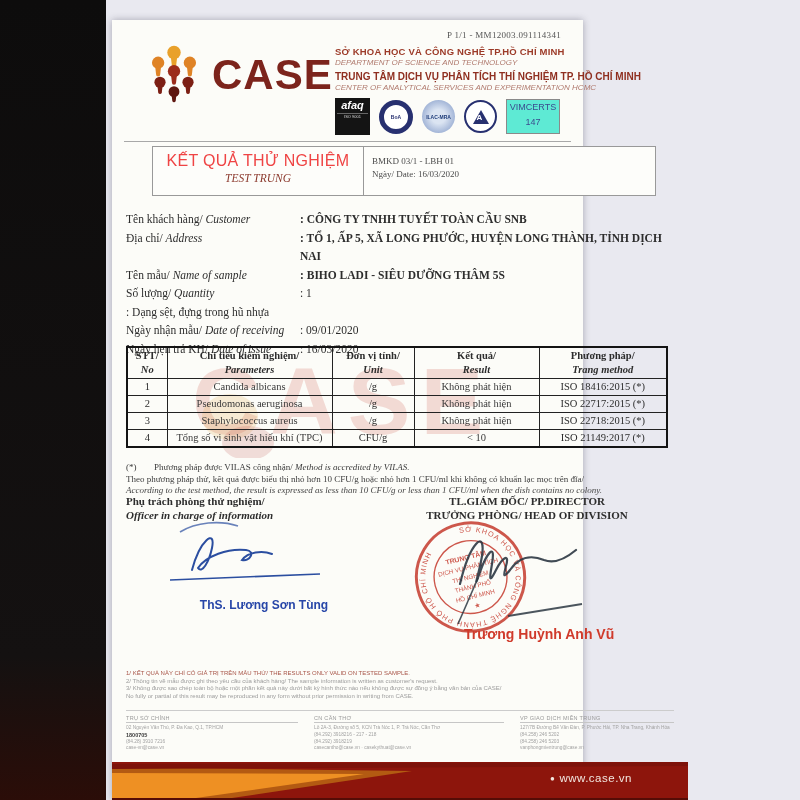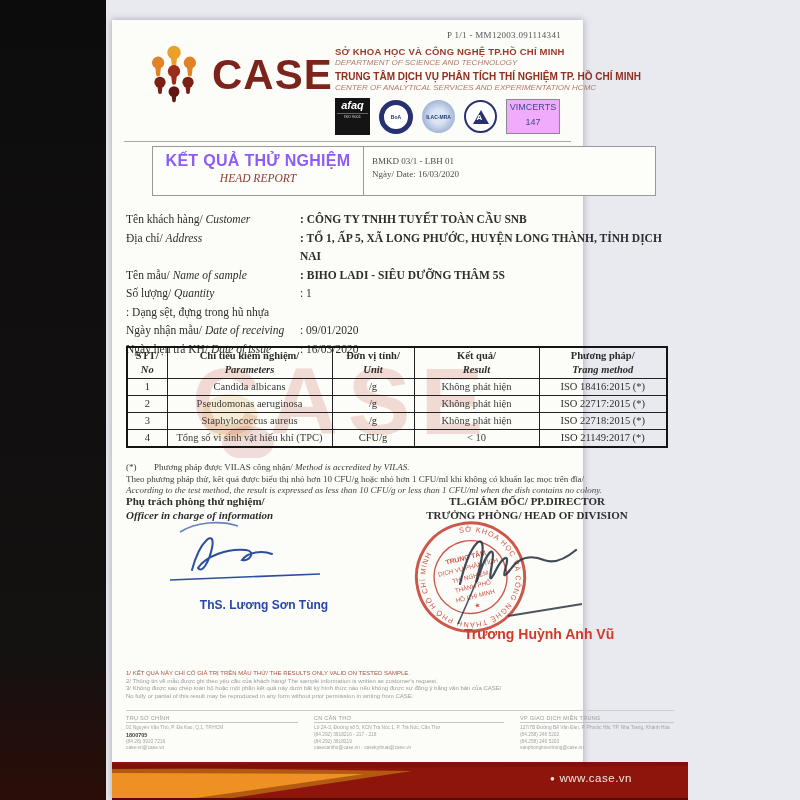--- a/index.html
+++ b/index.html
@@ -26,27 +26,27 @@
   .circ{border-radius:50%;display:flex;align-items:center;justify-content:center;
         font-family:"Liberation Sans",sans-serif;box-sizing:border-box}
   .c-boa{width:34px;height:34px;border:5px solid #273070;background:#fff;font-size:5px;color:#273070;font-weight:bold}
   .c-ilac{width:33px;height:33px;background:radial-gradient(circle,#dbe4f2 30%,#7b94c4 100%);
         font-size:5px;color:#1c3a78;font-weight:bold;text-align:center}
   .c-vilas{width:33px;height:33px;border:2.5px solid #273070;background:#fff;position:relative}
   .tri{width:0;height:0;border-left:8px solid transparent;border-right:8px solid transparent;
         border-bottom:14px solid #273070;position:relative}
   .tri span{position:absolute;left:-4px;top:3px;font-size:8px;color:#fff;font-weight:bold}
   .vim{width:52px;height:33px;border:1px solid #8a8a8a;color:#3c4c8e;font-size:9px;text-align:center;
-        font-family:"Liberation Sans",sans-serif;line-height:15px;background:#f0abfc}
+        font-family:"Liberation Sans",sans-serif;line-height:15px;background:#5eead4}
 
   .hairline{position:absolute;left:12px;right:12px;top:121px;border-top:1px solid #a8a8a8}
   .titlerow{position:absolute;left:40px;top:126px;width:504px;height:50px;display:flex;border:1px solid #999;box-sizing:border-box;background:#fdfdfa}
   .t-left{width:146px;padding:5px 8px;font-size:9px;color:#4c4c4c;line-height:12px;border-right:1px solid #999;box-sizing:border-box}
   .t-center{width:210px;text-align:center;padding-top:5px;box-sizing:border-box}
-  .title-vi{font-family:"Liberation Sans",sans-serif;font-weight:bold;font-size:16px;color:#8b5cf6;letter-spacing:.3px}
+  .title-vi{font-family:"Liberation Sans",sans-serif;font-weight:normal;font-size:16px;color:#ef4444;letter-spacing:.3px}
   .title-en{font-style:italic;font-size:11.5px;color:#8c3a2e;margin-top:2px}
   .t-right{width:148px;padding:8px 8px;font-size:9px;color:#4c4c4c;line-height:13px;border-left:1px solid #999;box-sizing:border-box}
   .lbl-en{font-style:italic}
 
   
   .info{position:absolute;left:14px;top:190px;width:548px;font-size:11.5px}
   .irow{display:flex;line-height:18.5px}
   .ilabel{width:174px;flex:none}
   .ival{flex:1}
   .ival.bold{font-weight:bold}
@@ -161,21 +161,21 @@
       <div>VIMCERTS</div>
       <div>147</div>
     </div>
   </div>
 
   <div class="hairline"></div>
 
   <div class="titlerow">
     <div class="t-center">
       <div class="title-vi">KẾT QUẢ THỬ NGHIỆM</div>
-      <div class="title-en">HEAD REPORT</div>
+      <div class="title-en">TEST TRUNG</div>
     </div>
     <div class="t-right">
       <div>BMKD 03/1 - LBH 01</div>
       <div>Ngày/ Date: 16/03/2020</div>
     </div>
   </div>
 
   <div class="info">
     <div class="irow">
       <span class="ilabel"><span>Tên khách hàng/ </span><span class="lbl-en">Customer</span></span>

